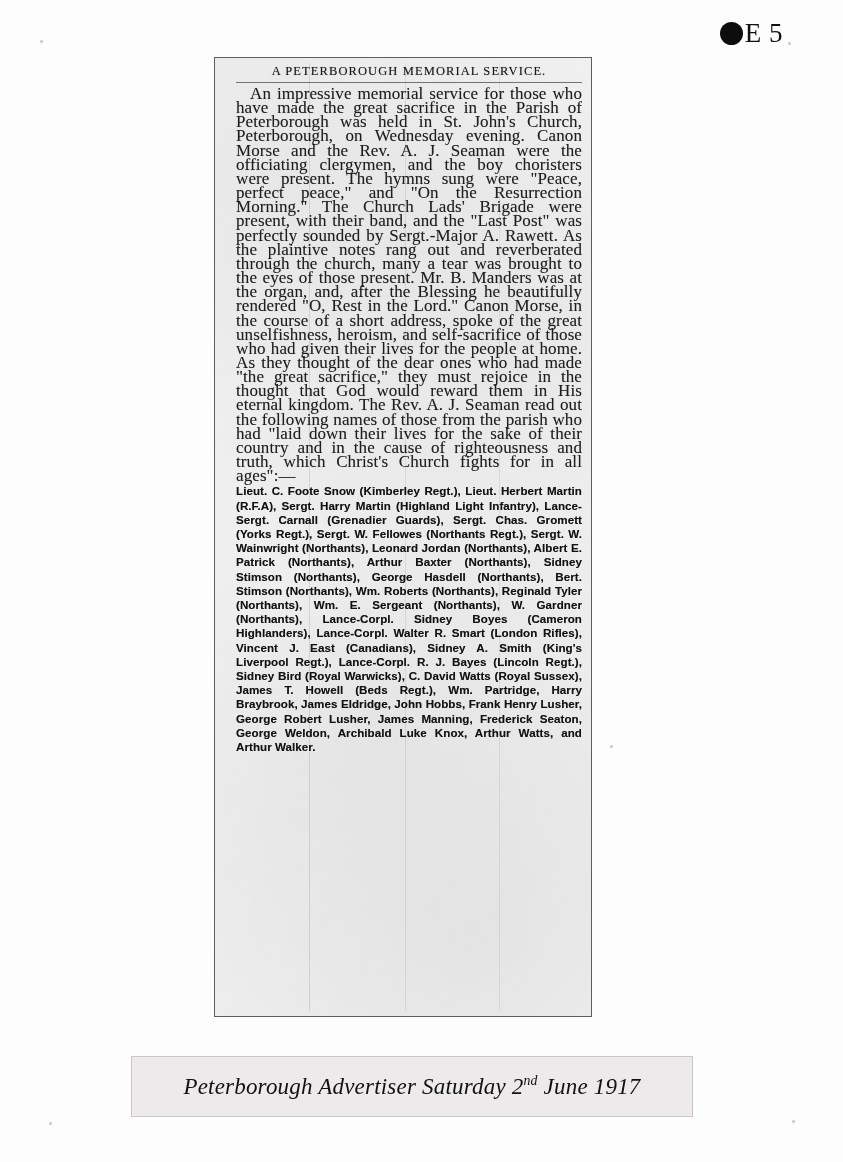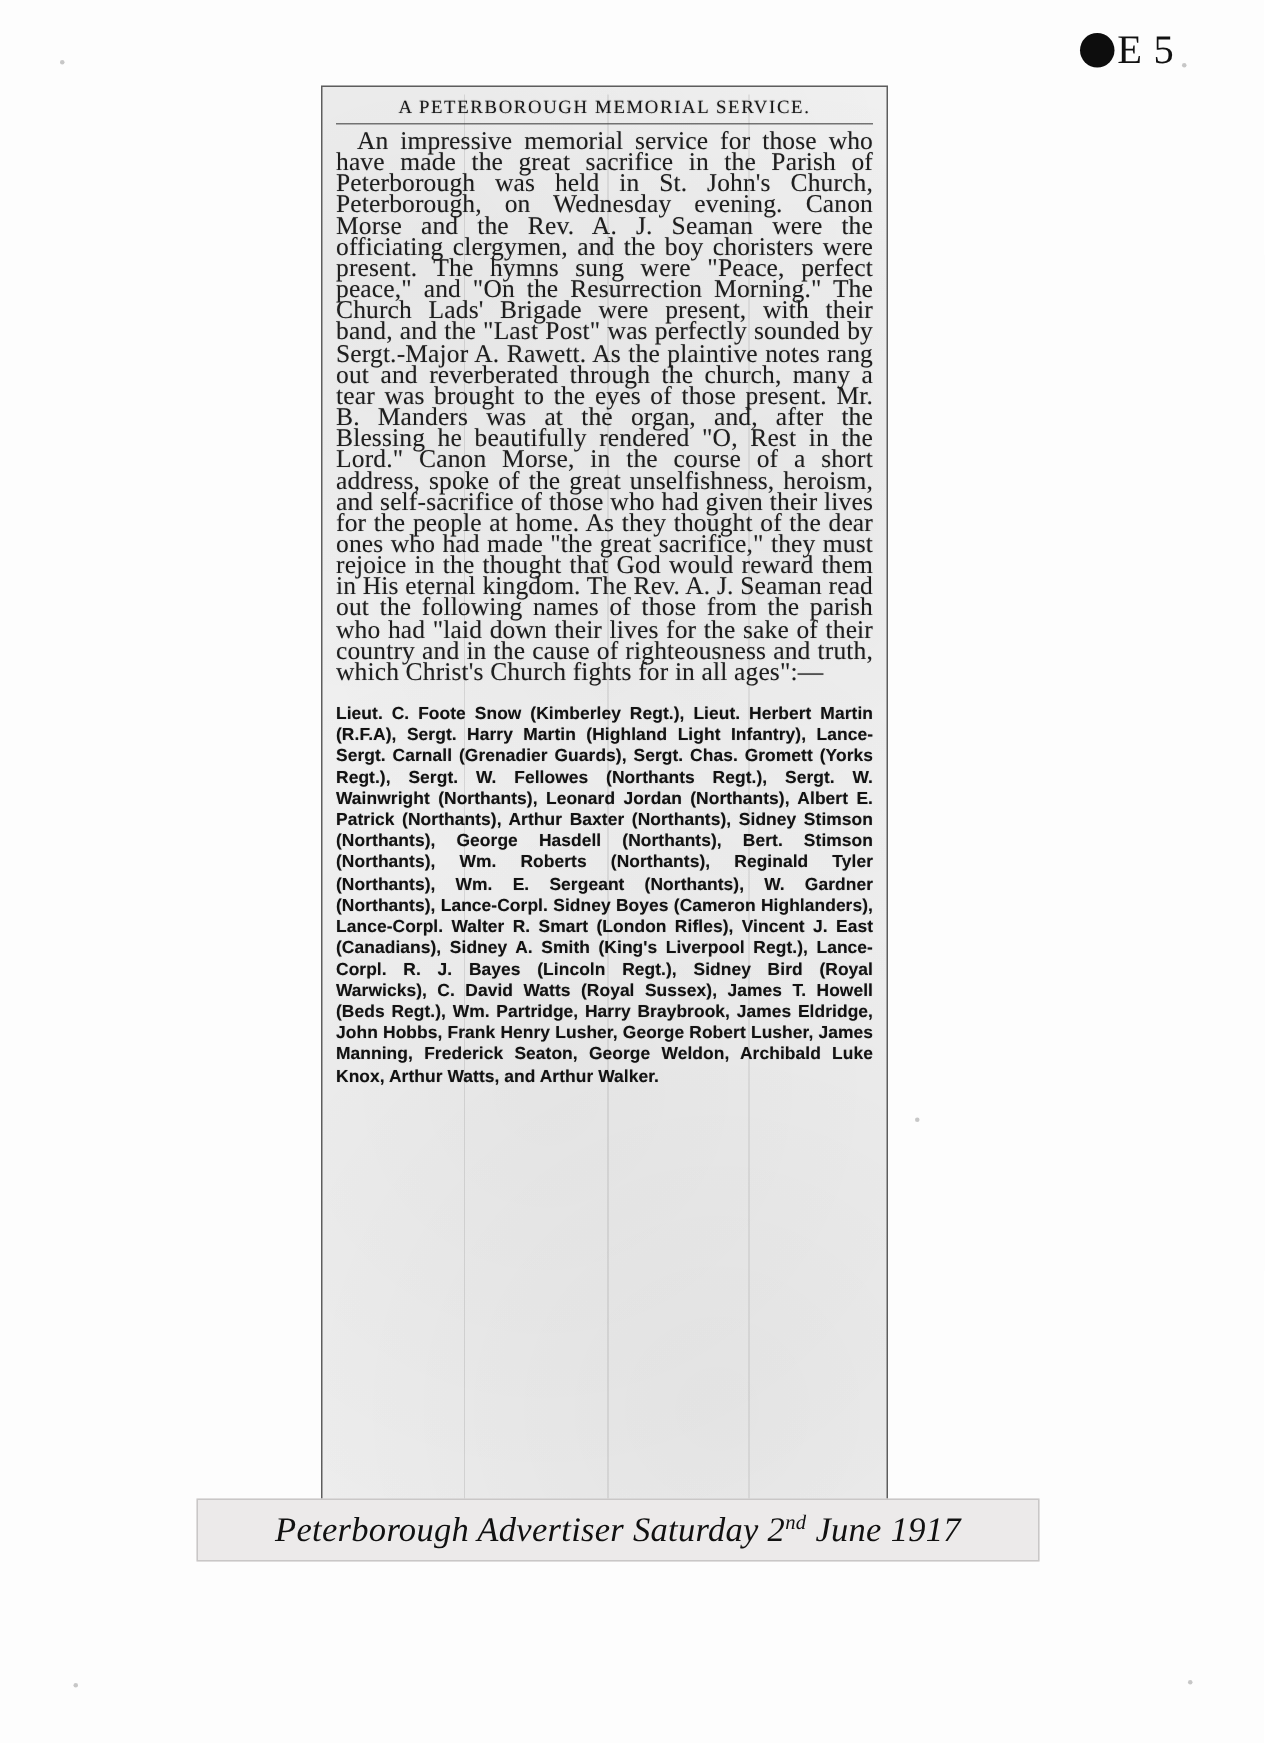--- a/index.html
+++ b/index.html
@@ -46,21 +46,21 @@
   
   .clipping {
     position: absolute;
     left: 214px;
     top: 57px;
     width: 378px;
     height: 960px;
     background: #f3f2ef;
     border: 1px solid #5d5d5d;
     box-sizing: border-box;
-    padding: 6px 9px 8px 9px;
+    padding: 6px 9px 8px 21px;
     filter: grayscale(100%);
   }
   
   .clipping::before {
     content: "";
     position: absolute;
     inset: 0;
     background:
       radial-gradient(circle at 15% 12%, rgba(0,0,0,0.045), transparent 42%),
       radial-gradient(circle at 82% 30%, rgba(0,0,0,0.04), transparent 45%),
@@ -120,31 +120,31 @@
   .clip-names {
     position: relative;
     z-index: 2;
     font-family: "Liberation Sans", sans-serif;
     font-weight: bold;
     font-size: 11.6px;
     line-height: 14.2px;
     text-align: justify;
     color: #101214;
     letter-spacing: 0.05px;
-    margin-top: 14px;
+    margin-top: 1px;
     text-shadow: 0 0 0.6px rgba(0,0,0,0.4);
   }
 
   
   .caption-strip {
     position: absolute;
     left: 131px;
-    top: 999px;
+    top: 1056px;
     width: 562px;
-    height: 42px;
+    height: 61px;
     background: #eceaea;
     border: 1px solid #c9c7c7;
     box-sizing: border-box;
     display: flex;
     align-items: center;
     justify-content: center;
   }
   .caption-text {
     font-family: "Liberation Serif", serif;
     font-style: italic;

